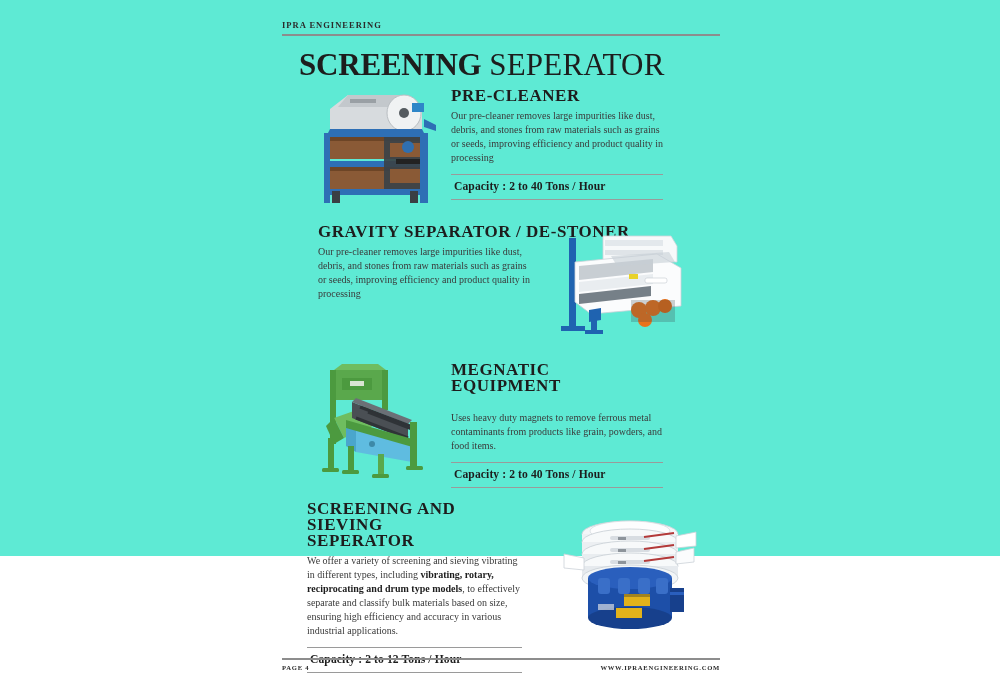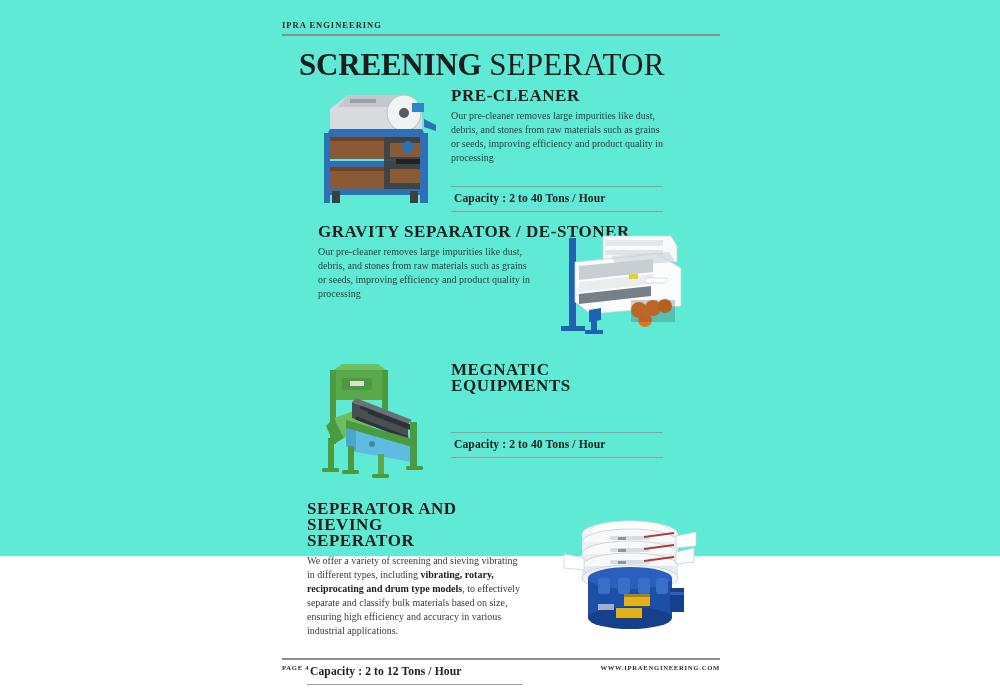--- a/index.html
+++ b/index.html
@@ -68,21 +68,21 @@
 
   .sec-body {
     font-size: 10px;
     line-height: 14px;
     color: #3a3a3a;
   }
   .sec-body b { font-weight: bold; color: #1d1d1d; }
 
   .sec-gap { height: 12px; }
 
-  .cap-wrap { margin-top: 21px; }
+  .cap-wrap { margin-top: 9px; }
   .cap-rule-top, .cap-rule-bottom {
     height: 1px;
     background: #9a9a9a;
     width: 100%;
   }
   .capacity {
     font-size: 11.6px;
     font-weight: bold;
     color: #1d1d1d;
     line-height: 15px;
@@ -244,32 +244,33 @@
         <rect x="16" y="76" width="6" height="32" fill="#4c9a3f"></rect>
         <rect x="10" y="106" width="17" height="4" rx="1.5" fill="#4c9a3f"></rect>
         <rect x="30" y="108" width="17" height="4" rx="1.5" fill="#4c9a3f"></rect>
         <rect x="60" y="112" width="17" height="4" rx="1.5" fill="#4c9a3f"></rect>
         <rect x="94" y="104" width="17" height="4" rx="1.5" fill="#4c9a3f"></rect>
       </g>
     </svg>
   </div>
 
   <div class="sec" style="left:451px; top:362px; width:212px;">
-    <div class="sec-title">MEGNATIC EQUIPMENTS</div>
+    <div class="sec-title">MEGNATIC EQUIPMENT</div>
     <div class="sec-gap"></div>
+    <div class="sec-body">Uses heavy duty magnets to remove ferrous metal contaminants from products like grain, powders, and food items.</div>
     <div class="cap-wrap">
       <div class="cap-rule-top"></div>
       <div class="capacity">Capacity : 2 to 40 Tons / Hour</div>
       <div class="cap-rule-bottom"></div>
     </div>
   </div>
 
   <div class="sec" style="left:307px; top:501px; width:215px;">
     <div class="sec-title">
-      <span>SEPERATOR AND SIEVING</span><br>
+      <span>SCREENING AND SIEVING</span><br>
       <span>SEPERATOR</span>
     </div>
     <div class="sec-body">
       <span>We offer a variety of screening and sieving vibrating in different types, including </span><b>vibrating, rotary, reciprocating  and drum type models</b><span>, to effectively separate and classify bulk materials based on size, ensuring high efficiency and accuracy in various industrial applications.</span>
     </div>
     <div class="cap-wrap">
       <div class="cap-rule-top"></div>
       <div class="capacity">Capacity : 2 to 12 Tons / Hour</div>
       <div class="cap-rule-bottom"></div>
     </div>

